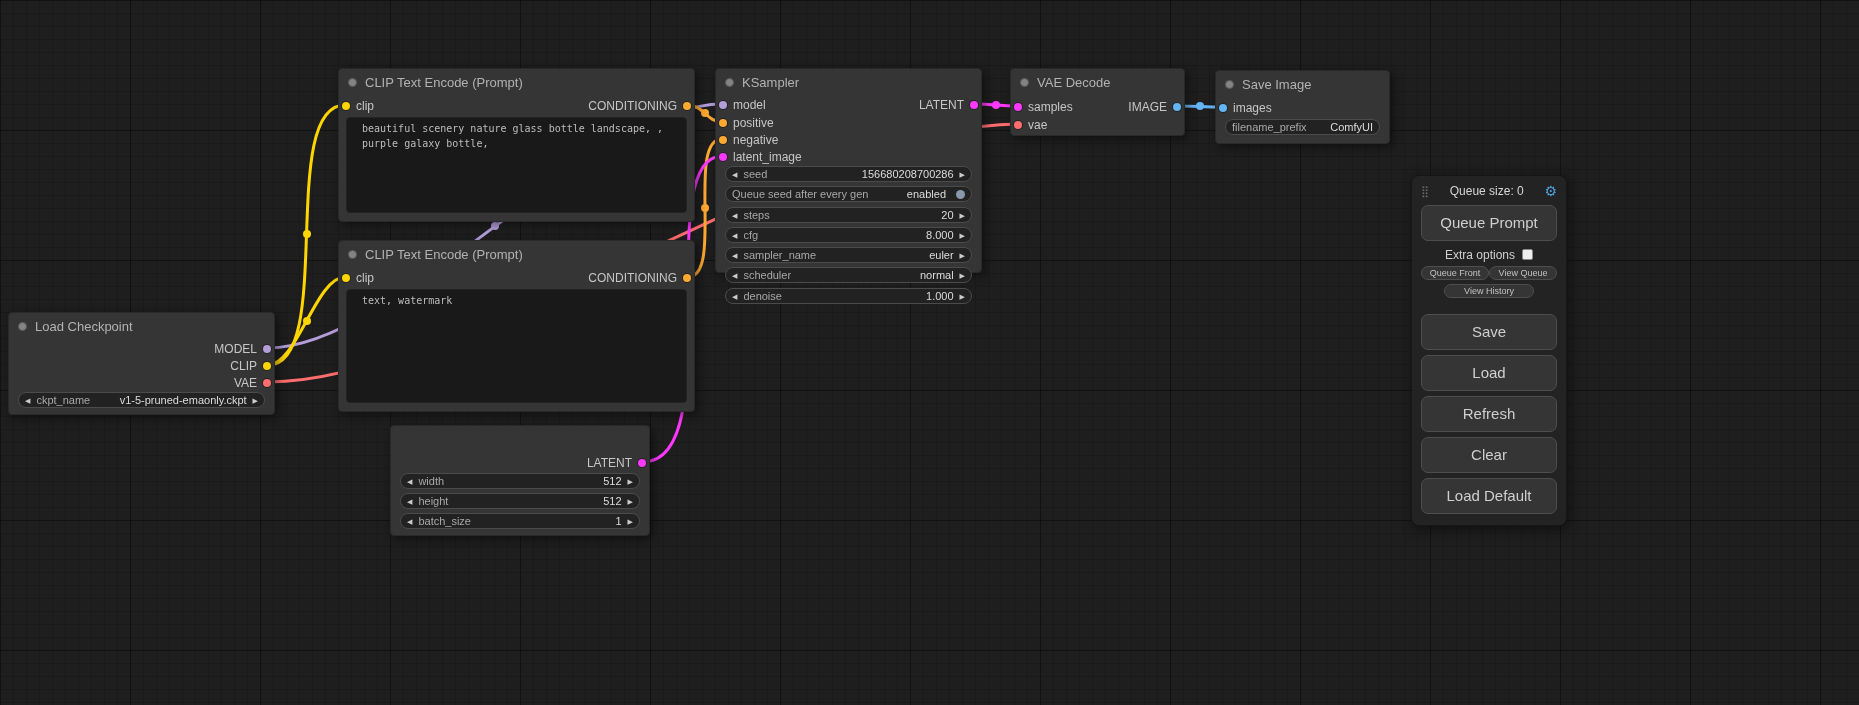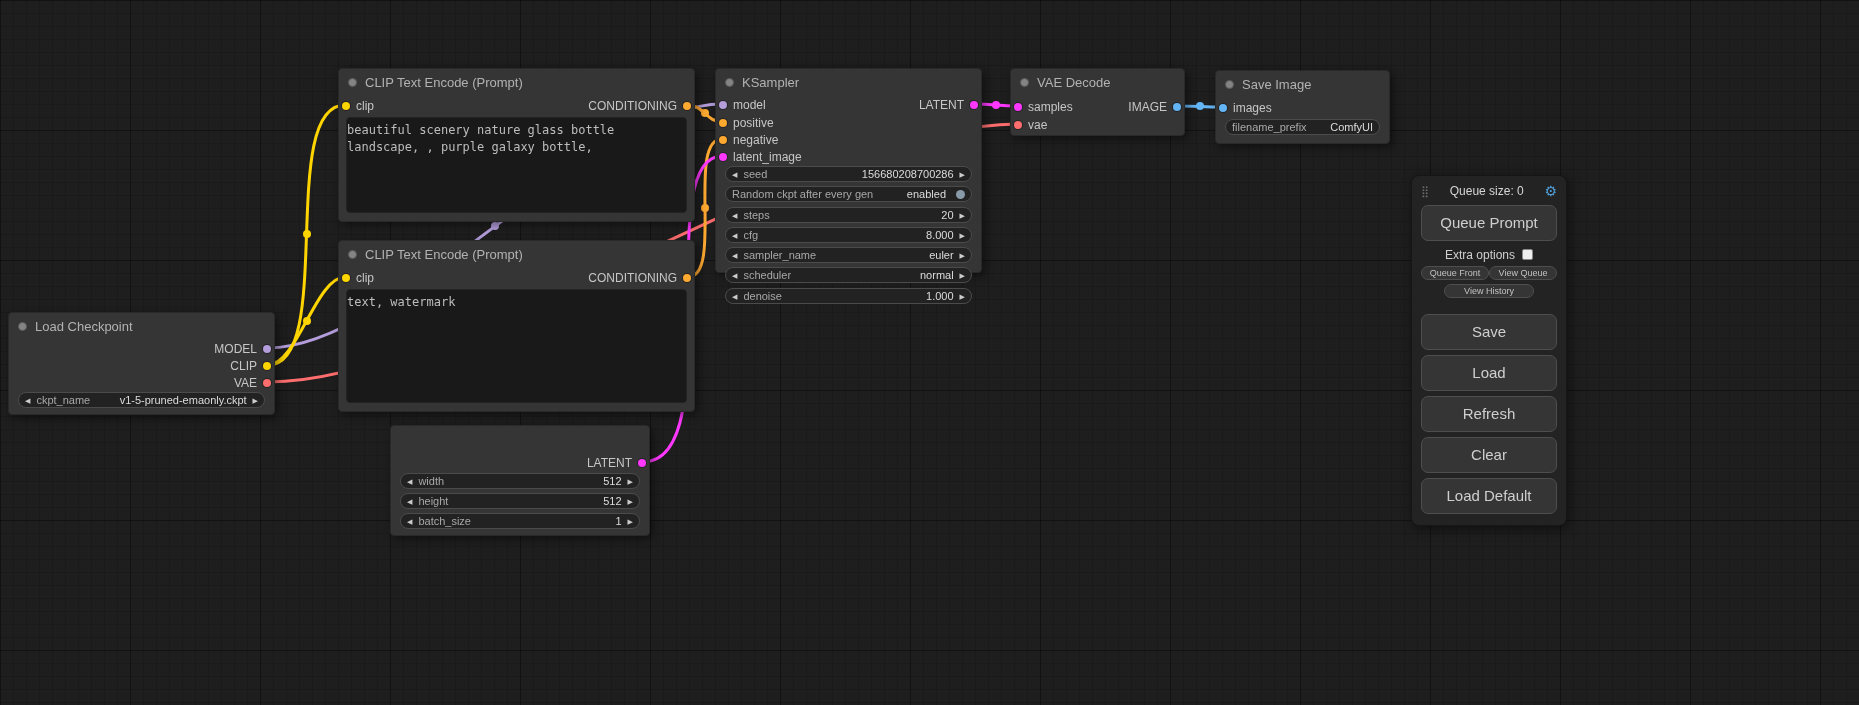--- a/index.html
+++ b/index.html
@@ -33,22 +33,22 @@
     background:#222222; border:1px solid #4b4b4b; border-radius:8px;
     display:flex; align-items:center; gap:6px; padding:0 6px;
     font-size:11px; color:#a8a8a8; white-space:nowrap; overflow:hidden;
   }
   .widget .arr { font-size:7px; color:#cccccc; line-height:1; flex:none; }
   .widget .val { margin-left:auto; color:#dcdcdc; }
   .toggle-dot { width:9px; height:9px; border-radius:50%; flex:none; margin-left:4px; }
   .ptext {
     position:absolute; left:7px; right:7px; bottom:8px; top:48px;
     background:#191919; border:1px solid #232323; border-radius:4px;
-    font-family:"DejaVu Sans Mono", monospace; font-size:12px; line-height:1.45;
-    color:#bdbdbd; padding:4px 0; white-space:pre-wrap; overflow:hidden;
+    font-family:"DejaVu Sans Mono", monospace; font-size:10px; line-height:1.45;
+    color:#bdbdbd; padding:4px 15px; white-space:pre-wrap; overflow:hidden;
   }
   
   .menu {
     position:absolute; z-index:3; left:1411px; top:175px; width:156px;
     background:#232323; border:1px solid #161616; border-radius:8px;
     padding:6px 9px 11px; box-shadow:2px 3px 12px rgba(0,0,0,.5);
   }
   .menu-header { display:flex; align-items:center; justify-content:space-between; height:18px; color:#d6d6d6; font-size:12px; }
   .drag { color:#6f6f6f; font-size:11px; }
   .gear { font-size:14px; cursor:pointer; }
@@ -197,21 +197,21 @@
       <span class="sdot" style="background-color: rgb(255, 56, 255);"></span>
       <span>LATENT</span>
     </div>
     <div class="widget" style="top:97px">
       <span class="arr">◀</span>
       <span>seed</span>
       <span class="val">156680208700286</span>
       <span class="arr">▶</span>
     </div>
     <div class="widget" style="top:117px">
-      <span>Random ckpt after every gen</span>
+      <span>Queue seed after every gen</span>
       <span class="val">enabled</span>
       <span class="toggle-dot" style="background-color: rgb(136, 153, 170);"></span>
     </div>
     <div class="widget" style="top:138px">
       <span class="arr">◀</span>
       <span>steps</span>
       <span class="val">20</span>
       <span class="arr">▶</span>
     </div>
     <div class="widget" style="top:158px">

